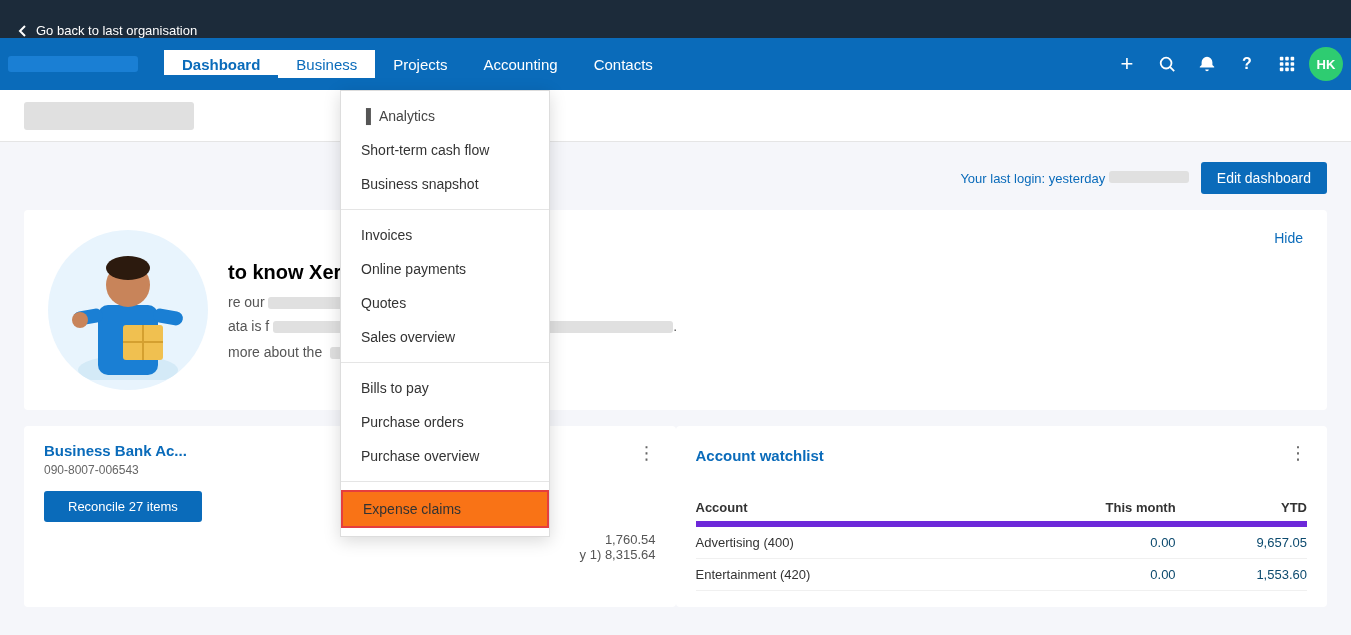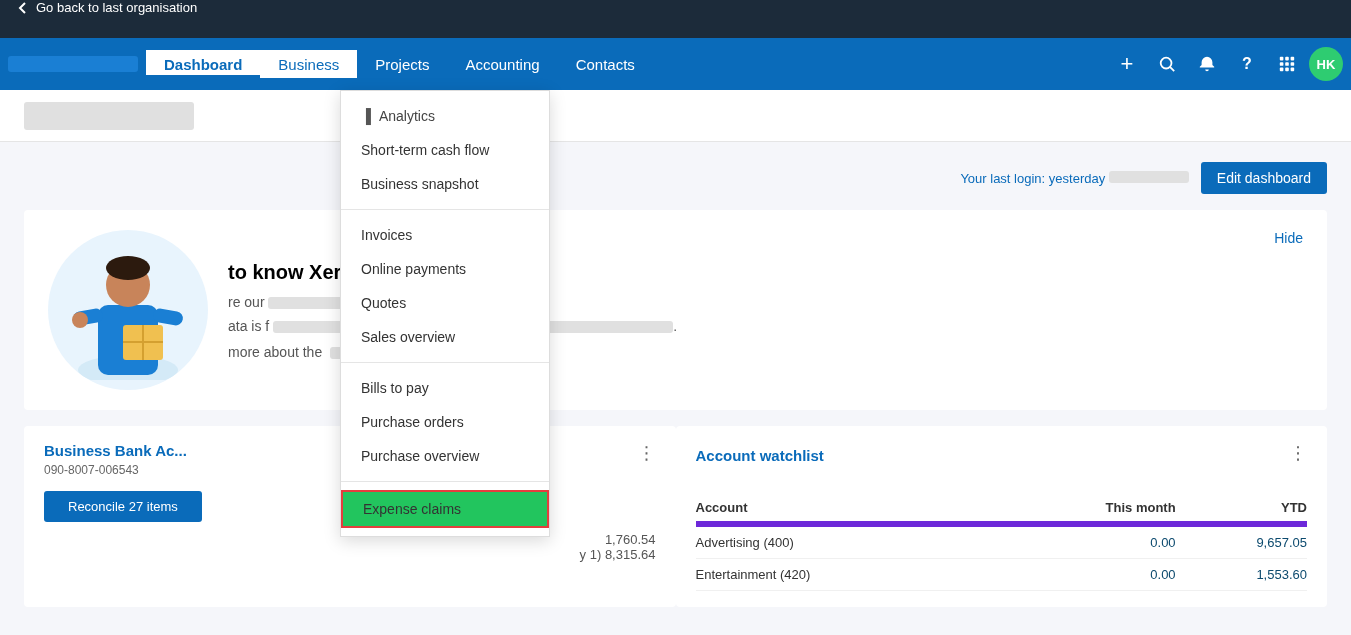--- a/index.html
+++ b/index.html
@@ -5,35 +5,36 @@
     * { margin: 0; padding: 0; box-sizing: border-box; }
     body { font-family: -apple-system, BlinkMacSystemFont, 'Segoe UI', sans-serif; font-size: 14px; background: #f5f6fa; overflow: hidden; }
 
     
     .top-bar {
       background: #1c2b3a;
       color: #fff;
       padding: 0 16px;
       height: 38px;
       display: flex;
-      align-items: flex-start;
+      align-items: flex-end;
       font-size: 13px;
     }
     .top-bar-back { display: flex; align-items: center; gap: 6px; color: #fff; cursor: pointer; }
     .top-bar-back svg { width: 14px; height: 14px; }
 
     
     .nav-bar {
       background: #0a6bba;
       height: 52px;
       display: flex;
       align-items: stretch;
       padding: 12px 8px;
       position: relative;
       z-index: 100;
+      gap: 18px;
     }
     .nav-logo {
       background: #1a7fd4;
       width: 130px;
       margin: 6px 8px 6px 0;
       border-radius: 3px;
     }
     .nav-links { display: flex; align-items: stretch; }
     .nav-link {
       color: #fff;
@@ -99,21 +100,21 @@
       display: flex;
       align-items: center;
       gap: 8px;
       color: #333;
       font-size: 14px;
     }
     .dropdown-item.section-header { color: #444; font-weight: 500; }
     .dropdown-item .item-icon { color: #555; font-size: 14px; }
     .dropdown-item.highlighted {
       border: 2px solid #e53e3e;
-      background: #22c55e;
+      background: #f97316;
       text-align: center;
     }
 
     
     .sub-header {
       background: #fff;
       padding: 10px 24px;
       display: flex;
       align-items: center;
       border-bottom: 1px solid #e5e5e5;

